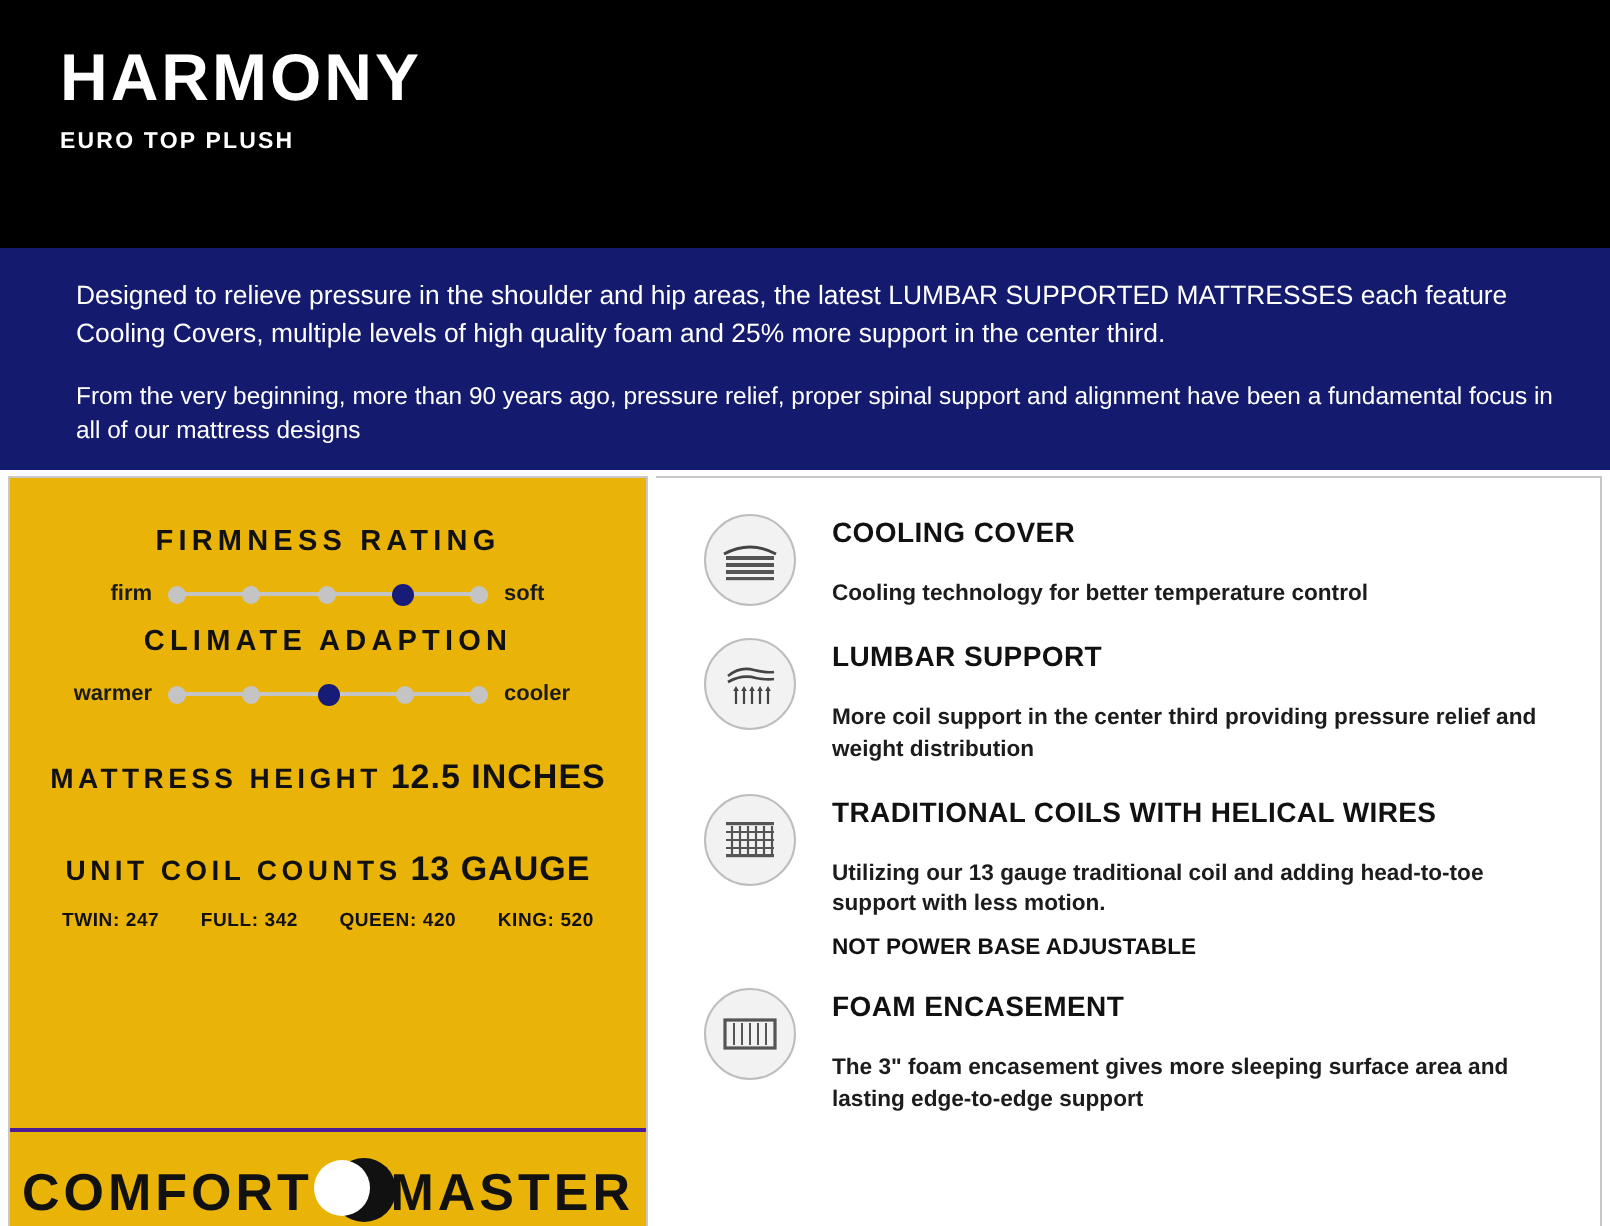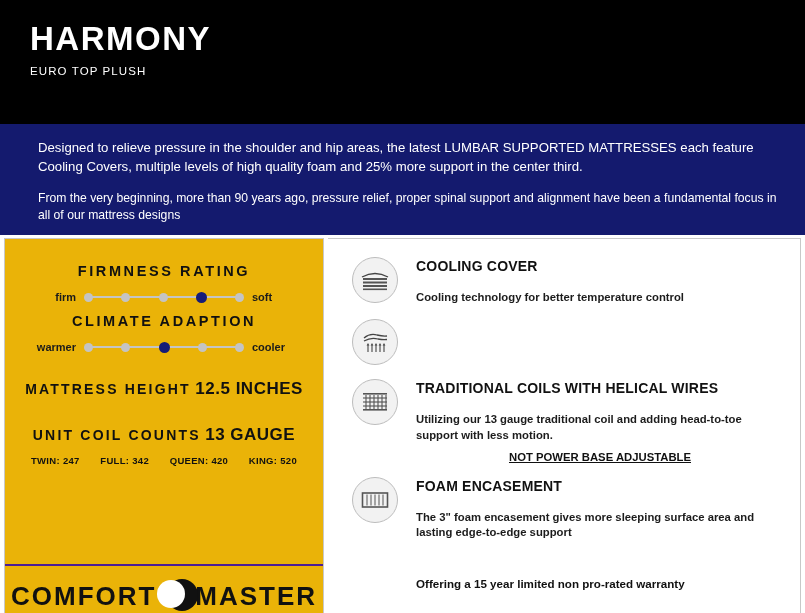--- a/index.html
+++ b/index.html
@@ -27,21 +27,21 @@
   .brand-title {
     color: #ffffff;
     font-size: 33px;
     font-weight: bold;
     letter-spacing: 1.5px;
     line-height: 1.05;
   }
   .brand-sub {
     color: #ffffff;
     font-size: 11.5px;
-    font-weight: normal;
+    font-weight: bold;
     letter-spacing: 1.1px;
     margin-top: 8px;
   }
 
   
   .descband {
     background: #141a6e;
     color: #ffffff;
     padding: 14px 26px 16px 38px;
     height: 111px;
@@ -230,24 +230,22 @@
     font-size: 11.3px;
     color: #1c1c1c;
     line-height: 1.35;
     font-weight: 600;
     margin-top: 16px;
   }
   .feat-note {
     font-size: 11.3px;
     font-weight: bold;
     color: #111111;
-    text-decoration: underline;
     margin-top: 8px;
     display: block;
-    text-align: center;
   }
   .warranty {
     position: absolute;
     bottom: 36px;
     left: 88px;
     font-size: 11.6px;
     color: #111;
     font-weight: 600;
   }
 </style>
@@ -366,20 +364,24 @@
             </g>
             <g fill="#444">
               <polygon points="8,14 6.6,16.5 9.4,16.5"></polygon>
               <polygon points="12,14 10.6,16.5 13.4,16.5"></polygon>
               <polygon points="16,14 14.6,16.5 17.4,16.5"></polygon>
               <polygon points="20,14 18.6,16.5 21.4,16.5"></polygon>
               <polygon points="24,14 22.6,16.5 25.4,16.5"></polygon>
             </g>
           </svg>
         </div>
+        <div class="feat-body">
+          <div class="feat-title">LUMBAR SUPPORT</div>
+          <div class="feat-desc">More coil support in the center third providing pressure relief and weight distribution</div>
+        </div>
       </div>
 
       <div class="feature">
         <div class="feat-icon">
           <svg width="30" height="24" viewBox="0 0 30 24" aria-hidden="true">
             <rect x="3" y="3" width="24" height="1.6" fill="#555"></rect>
             <rect x="3" y="19" width="24" height="1.6" fill="#555"></rect>
             <g stroke="#555" stroke-width="1.1">
               <line x1="6" y1="5" x2="6" y2="19"></line>
                 <line x1="10" y1="5" x2="10" y2="19"></line>
@@ -412,16 +414,15 @@
               <line x1="23" y1="6.5" x2="23" y2="17.5"></line>
             </g>
           </svg>
         </div>
         <div class="feat-body">
           <div class="feat-title">FOAM ENCASEMENT</div>
           <div class="feat-desc">The 3" foam encasement gives more sleeping surface area and lasting edge-to-edge support</div>
         </div>
       </div>
 
-      <div class="warranty">Offering a 15 year limited non pro-rated warranty</div>
     </div>
   </div>
 </div>
 
 </body></html>

